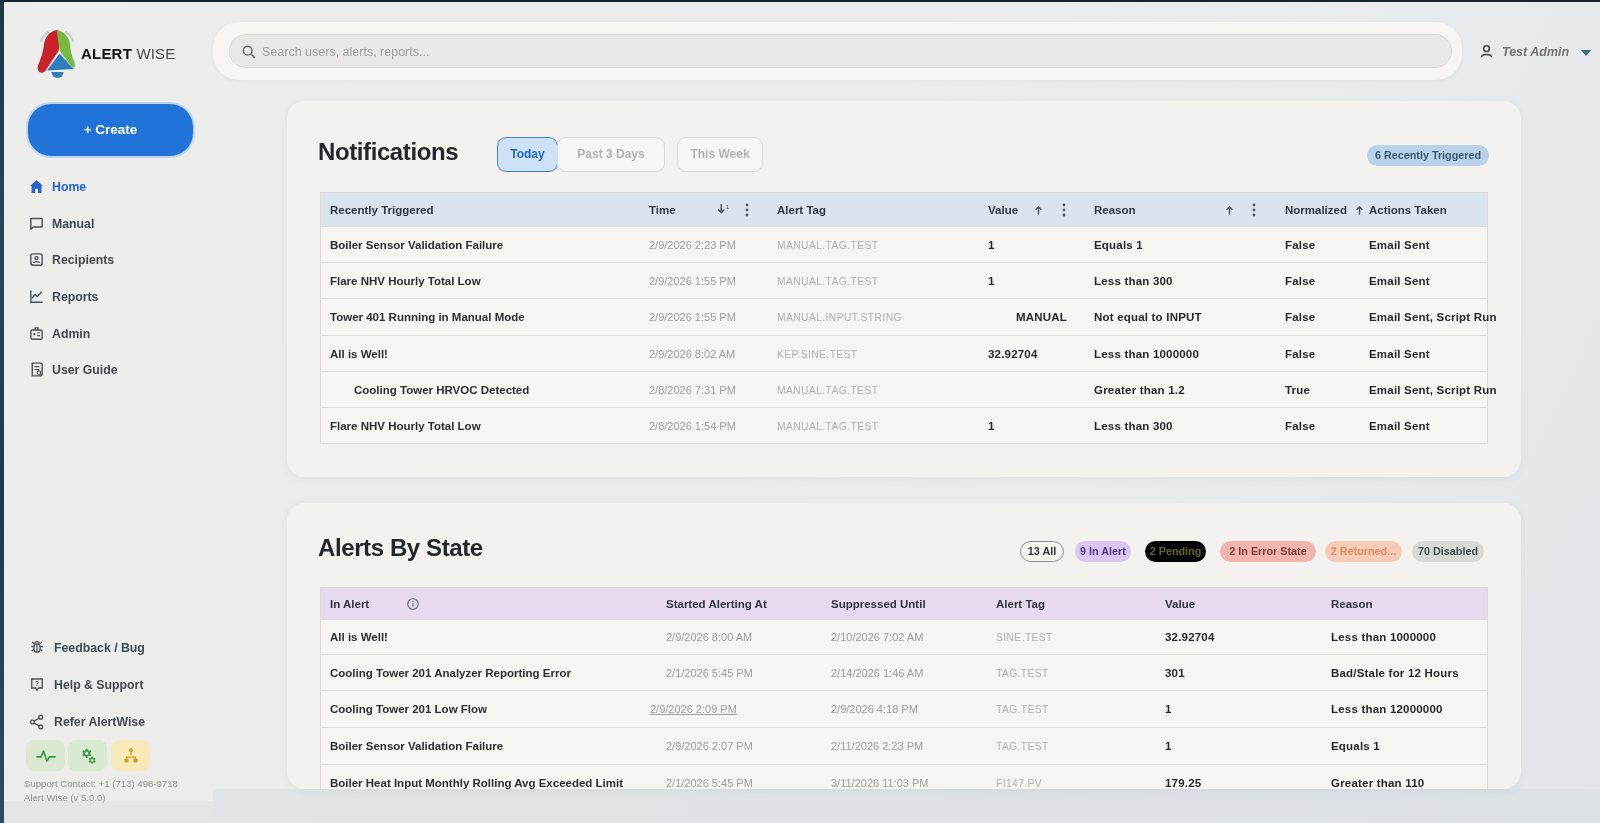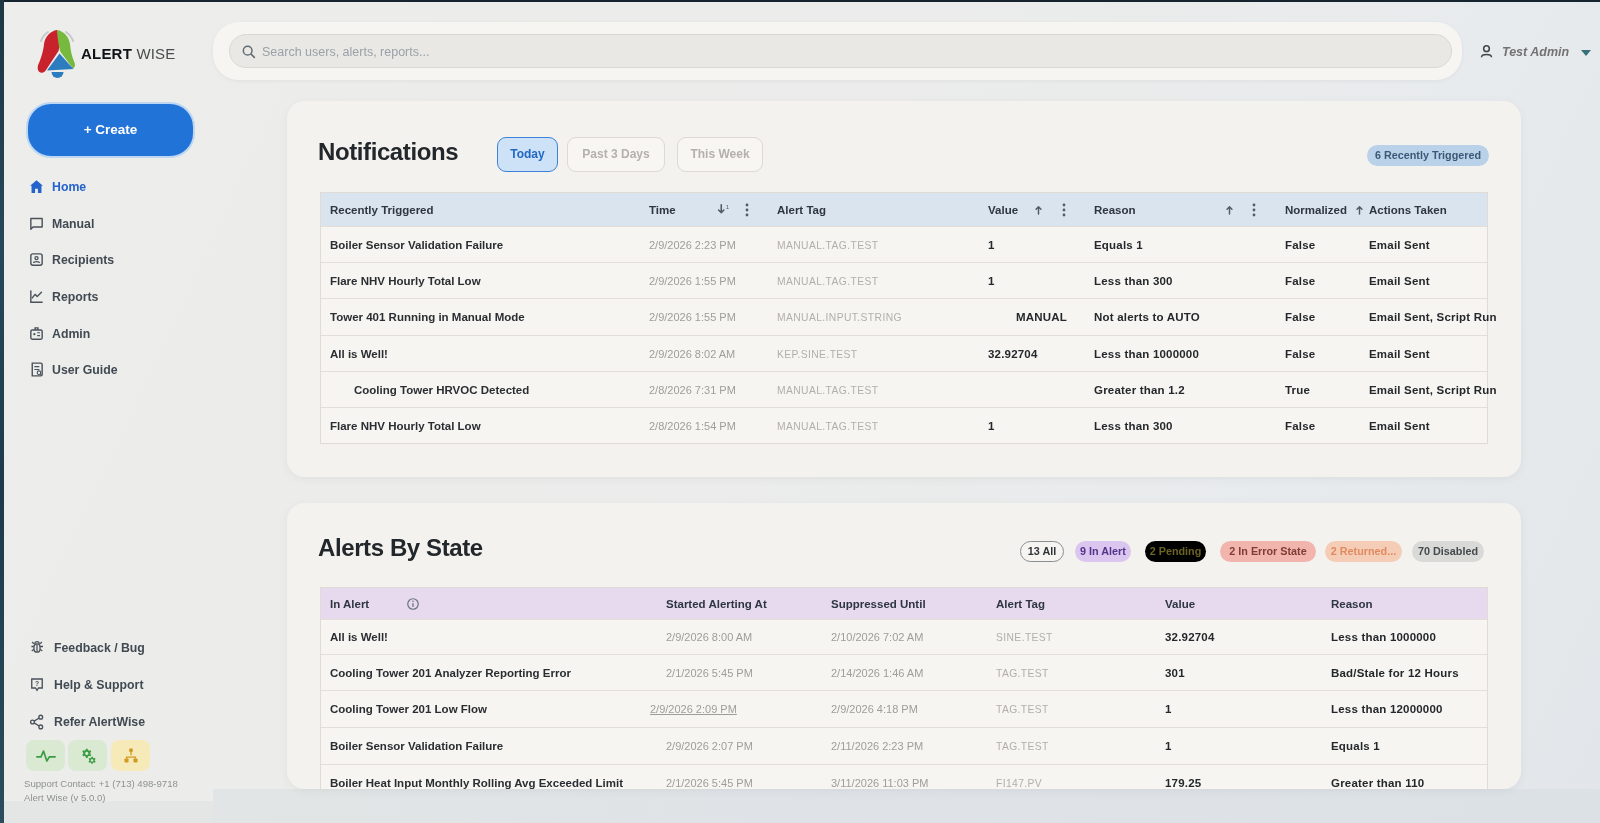--- a/index.html
+++ b/index.html
@@ -205,21 +205,21 @@
     </svg>
   <span class="uname">Test Admin</span>
   <div class="caret"></div>
 </div>
 
 <div class="card notif">
   <div class="cardtitle" style="top:37px;">Notifications</div>
   <div class="fbtn active" style="left:210px; width:61px;">
       <span style="line-height:32px; display:block;">Today</span>
     </div>
-  <div class="fbtn idle" style="left:280px; width:98px;">
+  <div class="fbtn idle" style="left:270px; width:108px;">
       <span style="line-height:33px; display:block;">Past 3 Days</span>
     </div>
   <div class="fbtn idle" style="left:390px; width:86px;">
       <span style="line-height:33px; display:block;">This Week</span>
     </div>
   <div class="pill" style="left:1080px; top:44px; width:122px; background:#b9d2e9; color:#3b5876;">6 Recently Triggered</div>
 
   <div class="tbl" style="top:91px; width:1168px;">
     <div class="thead" style="height:33px; background:#dae4ee;">
       <span style="left:9px;">Recently Triggered</span>
@@ -274,21 +274,21 @@
       <span class="c-val" style="left:667px;">1</span>
       <span class="c-val" style="left:773px;">Less than 300</span>
       <span class="c-val" style="left:964px;">False</span>
       <span class="c-val" style="left:1048px;">Email Sent</span>
     </div>
     <div class="trow" style="height:37px;">
       <span class="c-name" style="left:9px;">Tower 401 Running in Manual Mode</span>
       <span class="c-time" style="left:328px;">2/9/2026 1:55 PM</span>
       <span class="c-tag" style="left:456px;">MANUAL.INPUT.STRING</span>
       <span class="c-val" style="left:667px;padding-left:28px;">MANUAL</span>
-      <span class="c-val" style="left:773px;">Not alerts to AUTO</span>
+      <span class="c-val" style="left:773px;">Not equal to INPUT</span>
       <span class="c-val" style="left:964px;">False</span>
       <span class="c-val" style="left:1048px;">Email Sent, Script Run</span>
     </div>
     <div class="trow" style="height:36px;">
       <span class="c-name" style="left:9px;">All is Well!</span>
       <span class="c-time" style="left:328px;">2/9/2026 8:02 AM</span>
       <span class="c-tag" style="left:456px;">KEP.SINE.TEST</span>
       <span class="c-val" style="left:667px;">32.92704</span>
       <span class="c-val" style="left:773px;">Less than 1000000</span>
       <span class="c-val" style="left:964px;">False</span>

